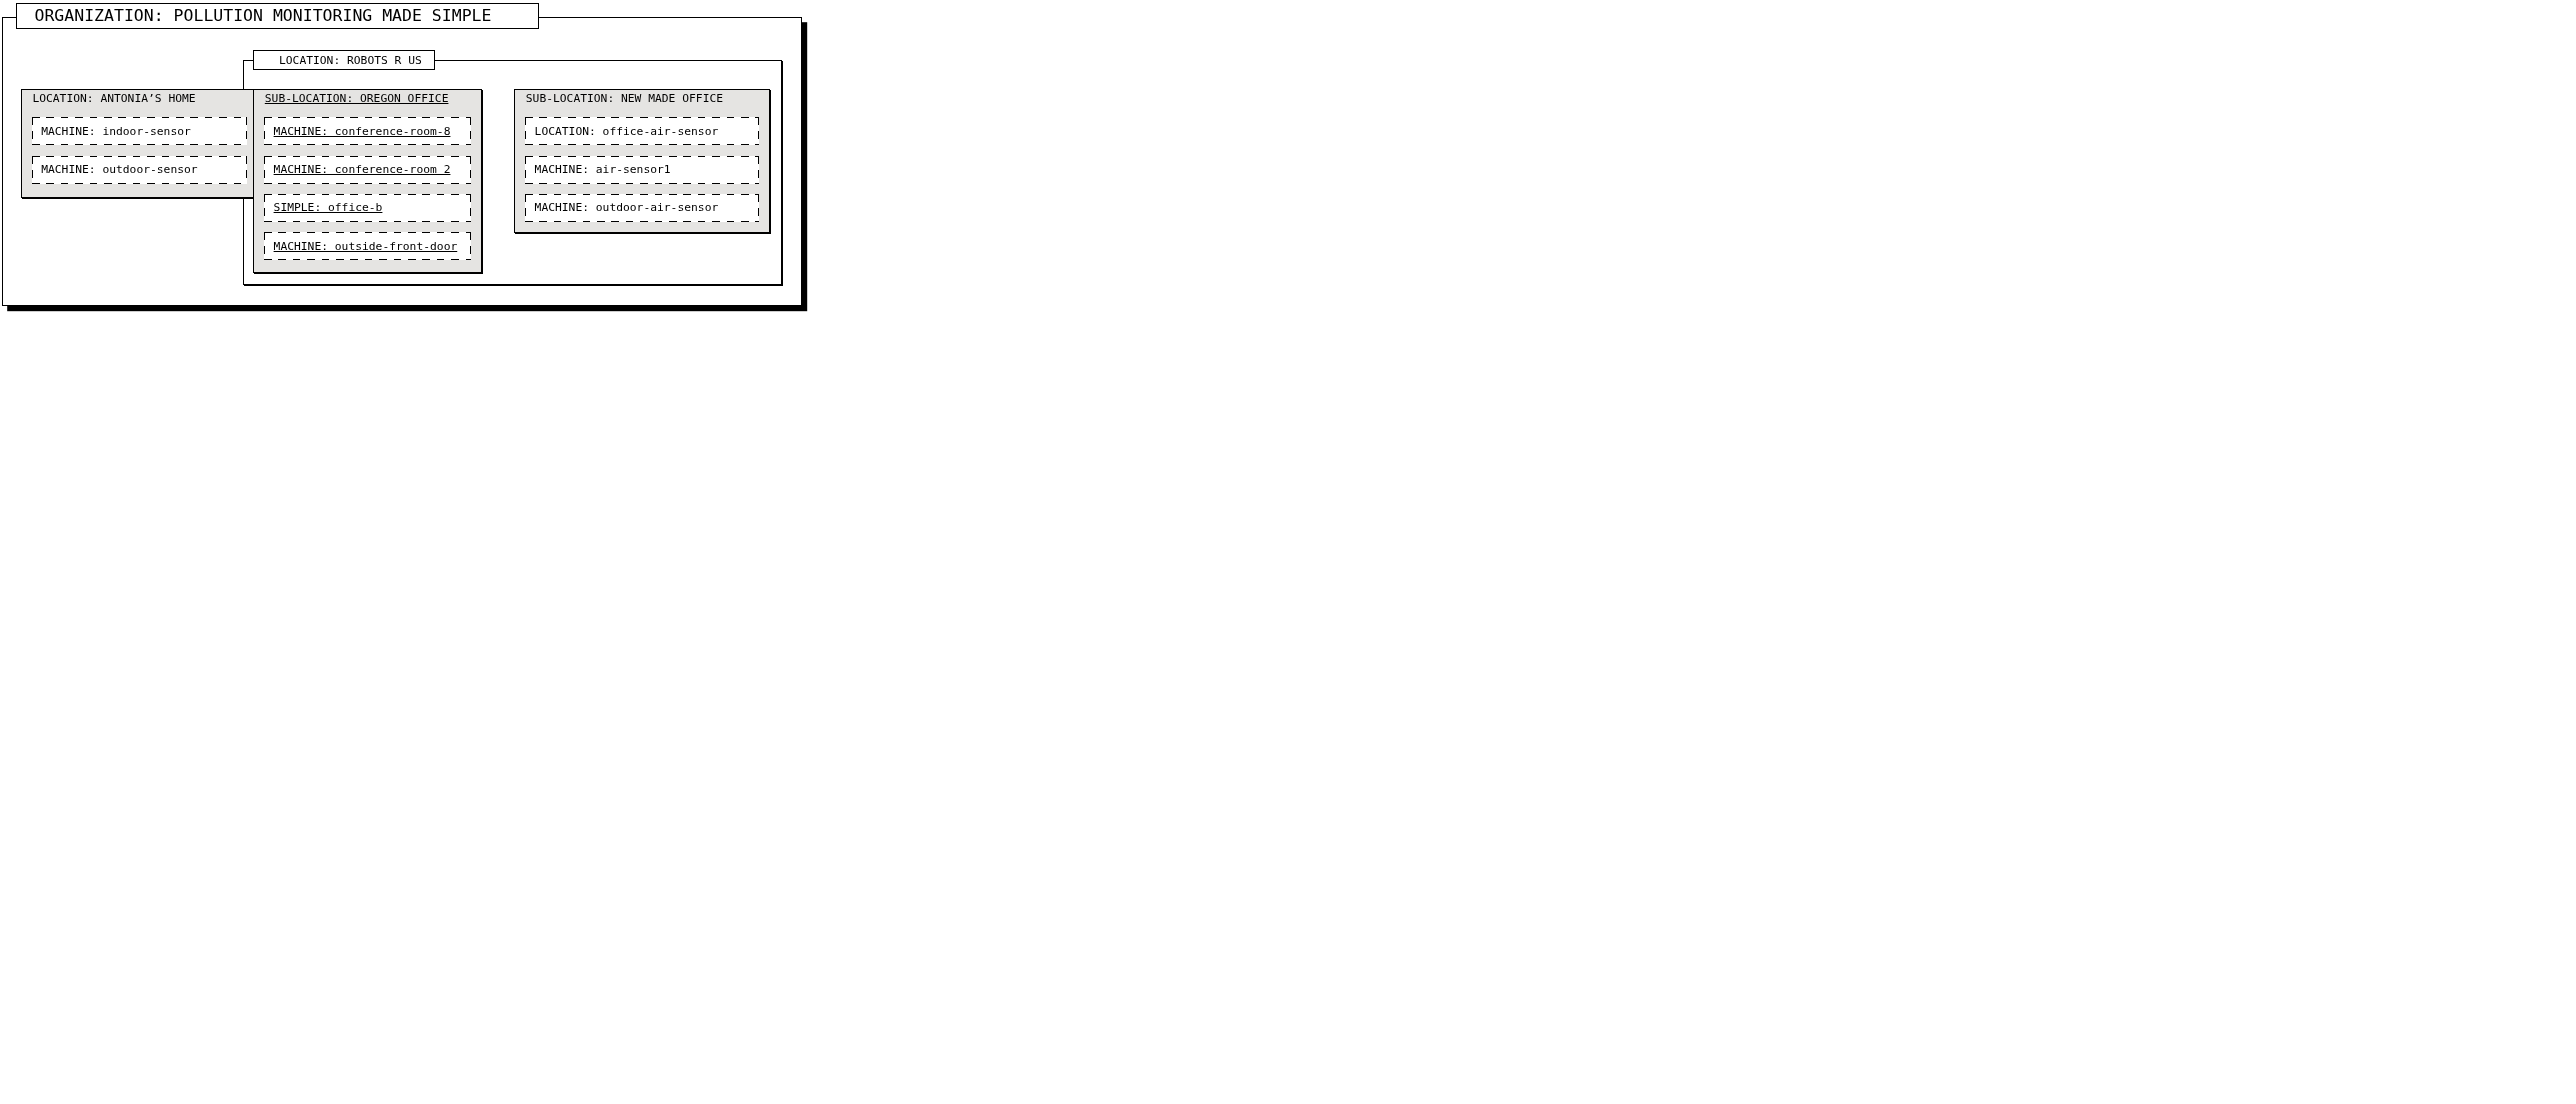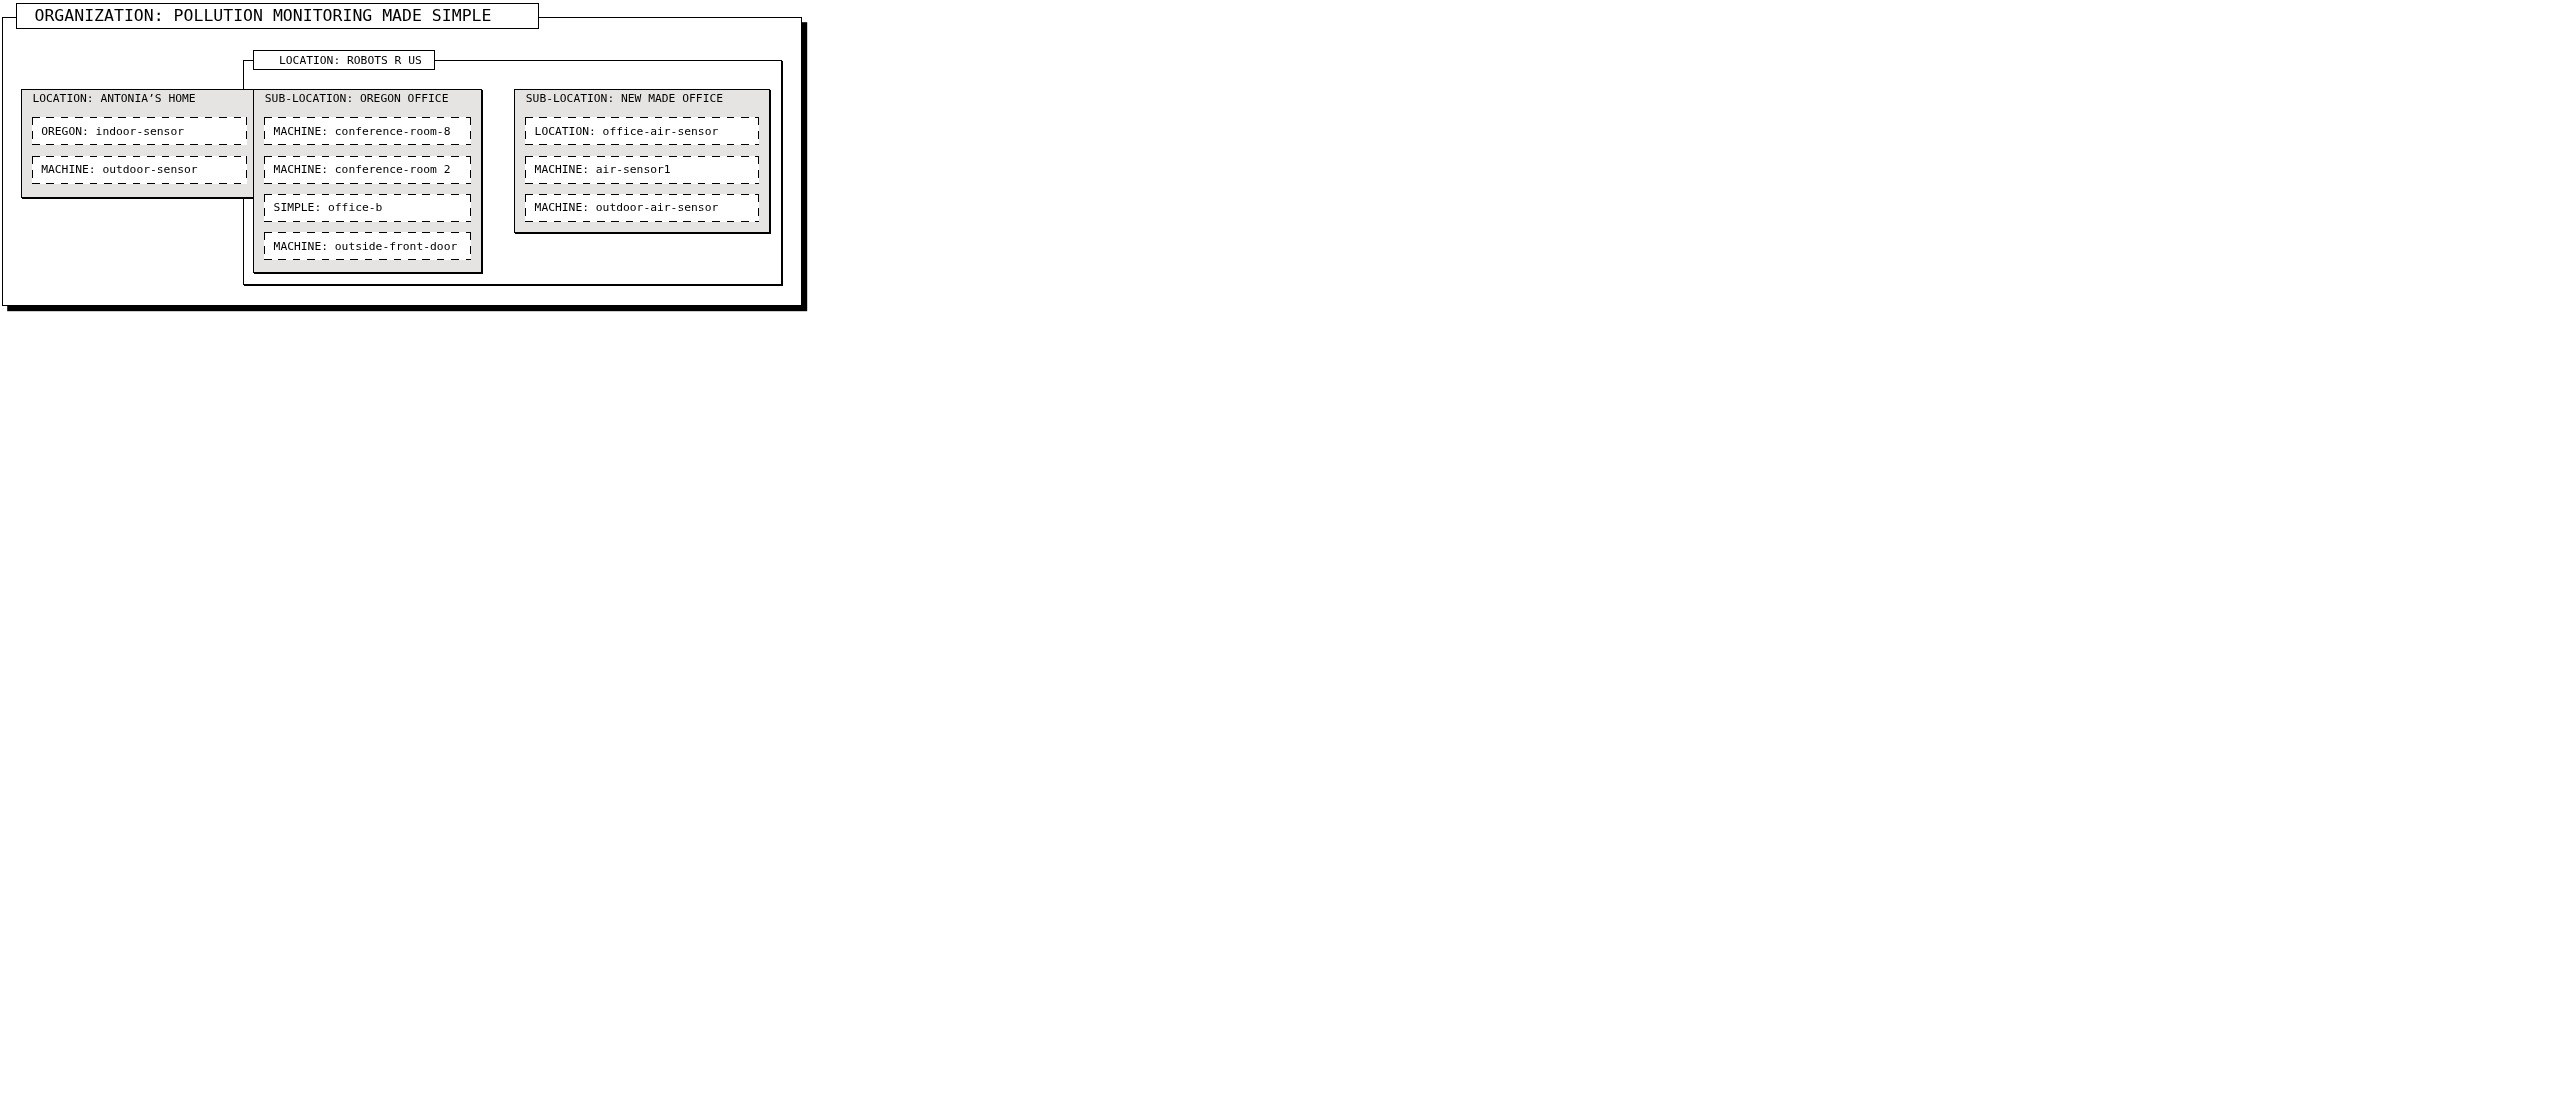--- a/index.html
+++ b/index.html
@@ -55,21 +55,21 @@
     box-shadow:1px 1px 0 0 var(--border);
     z-index:2;
   }
   .grey-box .head{
     padding:2.1px 0 0 10.8px;
     font-size:11.3px;line-height:14.4px;
     margin-bottom:10.8px;
     white-space:nowrap;
   }
   .box-antonia{left:20.6px;top:89px;width:238px;height:109px;}
-  .box-oregon {left:253px;top:89px;width:229px;height:184px;}
+  .box-oregon {left:253px;top:89px;width:229px;height:184px;text-decoration:underline;}
   .box-newyork{left:514px;top:89px;width:256px;height:144px;}
 
   
   .machine{
     height:28px;
     margin:0 10.3px 10.3px 10.3px;
     display:flex;align-items:center;
     padding-left:9.3px;
     font-size:11.3px;white-space:nowrap;
     background:
@@ -87,21 +87,21 @@
 
   <div class="org-box"></div>
 
   <div class="org-title-box">
     <span>ORGANIZATION: POLLUTION MONITORING MADE SIMPLE</span>
   </div>
 
   <div class="grey-box box-antonia">
     <div class="head">LOCATION: ANTONIA’S HOME</div>
     <div class="machine">
-      <span>OREGON: indoor-sensor</span>
+      <span>MACHINE: indoor-sensor</span>
     </div>
     <div class="machine">
       <span>MACHINE: outdoor-sensor</span>
     </div>
   </div>
 
   <div class="loc-white-box"></div>
   <div class="loc-label-box">
     <span>LOCATION: ROBOTS R US</span>
   </div>

